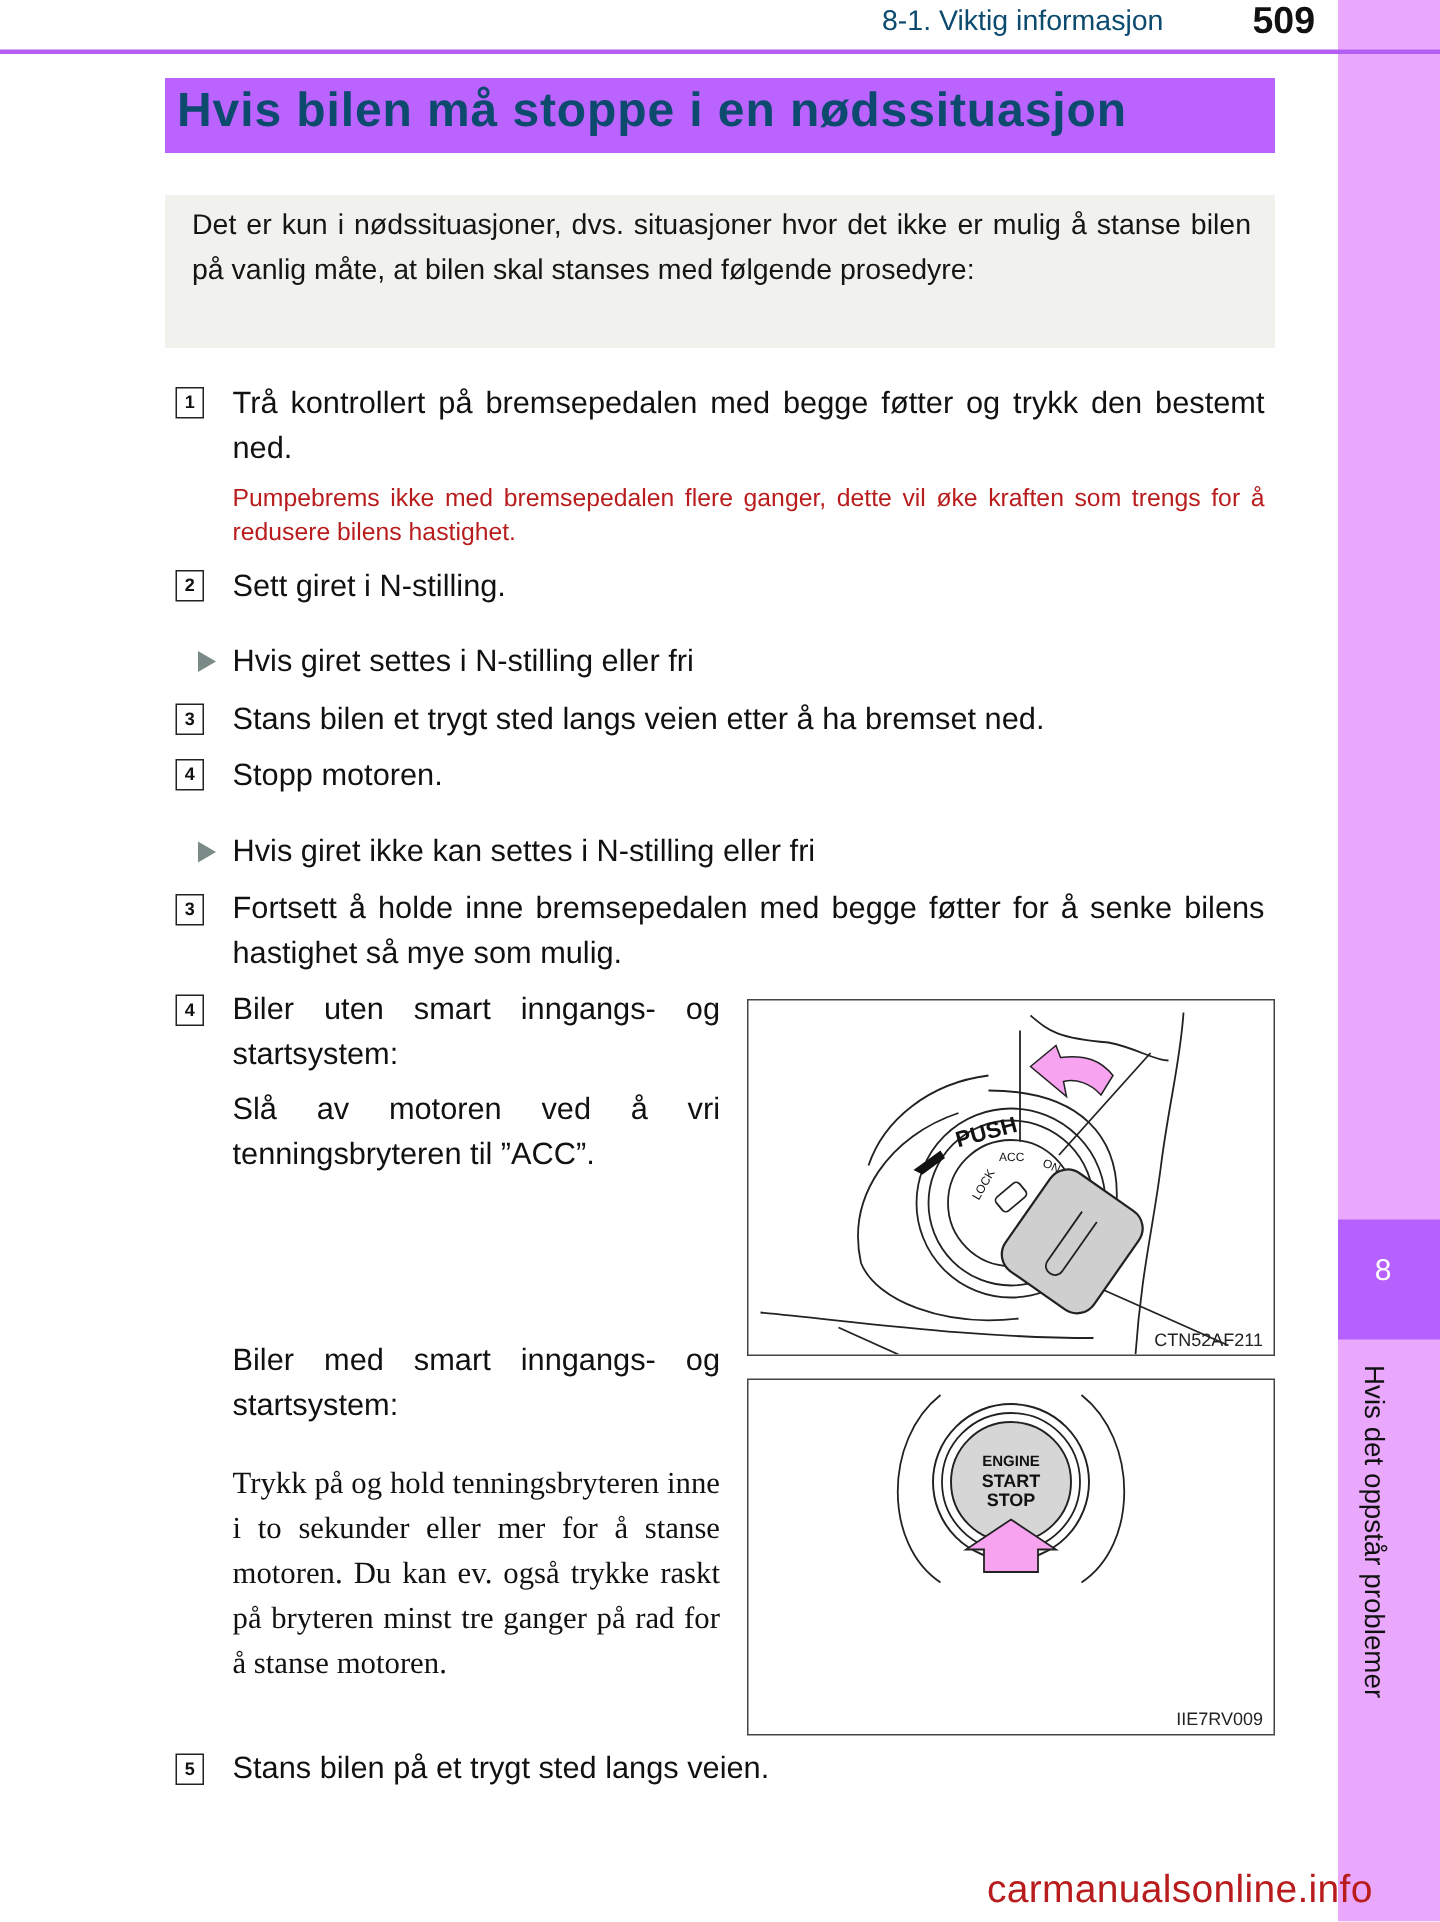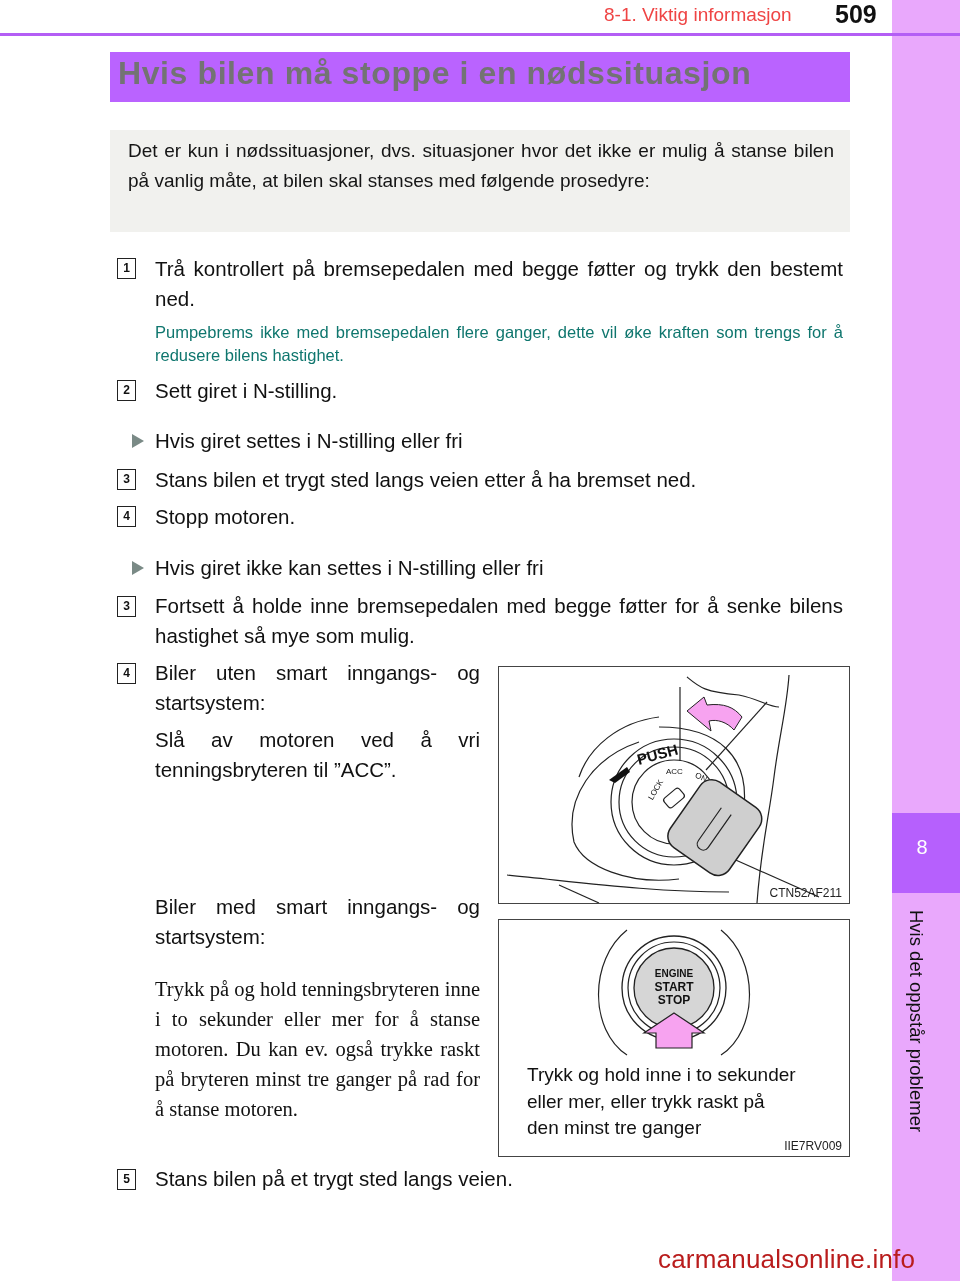--- a/index.html
+++ b/index.html
@@ -4,41 +4,41 @@
 <style>
   html, body { margin: 0; padding: 0; }
   body {
     width: 960px; height: 1281px; position: relative; overflow: hidden;
     background: #ffffff; color: #111111;
     font-family: "Liberation Sans", sans-serif;
   }
   .abs { position: absolute; }
 
   
-  .hdr-section { left: 588px; top: 4px; font-size: 19px; color: #ef4444; margin-left: 16px; }
+  .hdr-section { left: 588px; top: 4px; font-size: 19px; color: #0c4a6e; }
   .hdr-page { left: 835px; top: 0px; font-size: 25px; font-weight: bold; color: #111; }
   .hdr-rule { left: 0; top: 33px; width: 892px; height: 3px; background: #b45ef5; }
 
   
   .side-tab { left: 892px; top: 0; width: 68px; height: 1281px; background: #e9a8fc; }
   .side-rule { left: 892px; top: 33px; width: 68px; height: 3px; background: #b45ef5; }
   .chapter-block { left: 892px; top: 813px; width: 68px; height: 80px; background: #b660fd; }
   .chapter-num { left: 892px; top: 836px; width: 34px; text-align: center; color: #ffffff; font-size: 20px; padding-left: 13px;}
   .chapter-title {
     left: 897px; top: 910px; width: 30px; height: 240px;
     writing-mode: vertical-rl; font-size: 18.5px; color: #111;
     white-space: nowrap;
   }
 
   
   .title-bar {
     left: 110px; top: 52px; width: 740px; height: 50px; background: #ba63ff;
   }
   .title-text {
-    left: 118px; top: 55px; color: #737373; font-weight: bold; font-size: 32px;
+    left: 118px; top: 55px; color: #0c4a6e; font-weight: bold; font-size: 32px;
     letter-spacing: 0.6px; white-space: nowrap;
   }
 
   
   .intro-box {
     left: 110px; top: 130px; width: 740px; height: 102px; background: #f1f1ee;
   }
   .intro-text {
     left: 128px; top: 136px; width: 706px; font-weight: normal; font-size: 19px;
     line-height: 30px; text-align: justify; text-align-last: left; color: #151515;
@@ -48,21 +48,21 @@
     position: absolute; width: 17px; height: 19px; border: 1.3px solid #222;
     font-size: 12px; font-weight: bold; text-align: center; line-height: 19px; color: #111;
     box-sizing: content-box; left: 117px;
   }
   .para {
     position: absolute; left: 155px; font-size: 20.5px; line-height: 30px; color: #111;
   }
   .justify { text-align: justify; text-align-last: left; }
   .small {
     position: absolute; left: 155px; width: 688px; font-size: 16.5px; line-height: 23px;
-    text-align: justify; text-align-last: left; color: #0f766e;
+    text-align: justify; text-align-last: left; color: #b91c1c;
   }
   .arrow-icon {
     position: absolute; left: 132px; width: 0; height: 0;
     border-top: 7px solid transparent; border-bottom: 7px solid transparent;
     border-left: 12px solid #7a8a86;
   }
 
   
   .fig { position: absolute; border: 1.3px solid #444; background: #fff; overflow: hidden; }
   .fig-code { position: absolute; font-size: 12px; color: #222; margin-left: 48px; }
@@ -167,21 +167,16 @@
       <path d="M222 10 C260 40, 260 110, 222 135"></path>
     </g>
     <circle cx="175" cy="68" r="52" fill="#fff" stroke="#222" stroke-width="1.3"></circle>
     <circle cx="175" cy="68" r="46" fill="#fff" stroke="#222" stroke-width="1.2"></circle>
     <circle cx="175" cy="68" r="40" fill="#d6d6d6" stroke="#222" stroke-width="1.3"></circle>
     <text x="175" y="57" text-anchor="middle" font-family="Liberation Sans, sans-serif" font-weight="bold" font-size="10" fill="#111">ENGINE</text>
     <text x="175" y="71" text-anchor="middle" font-family="Liberation Sans, sans-serif" font-weight="bold" font-size="12" fill="#111">START</text>
     <text x="175" y="84" text-anchor="middle" font-family="Liberation Sans, sans-serif" font-weight="bold" font-size="12" fill="#111">STOP</text>
     <path d="M175 93 L205 113 L193 113 L193 128 L157 128 L157 113 L145 113 Z" fill="#f7a3f0" stroke="#222" stroke-width="1.2"></path>
   </svg>
-  <div class="fig-caption">
-    <div>Trykk og hold inne i to sekunder</div>
-    <div>eller mer, eller trykk raskt på</div>
-    <div>den minst tre ganger</div>
-  </div>
   <div class="fig-code" style="right:7px; bottom:3px;">IIE7RV009</div>
 </div>
 
 <div class="abs watermark">carmanualsonline.info</div>
 
 </body></html>

